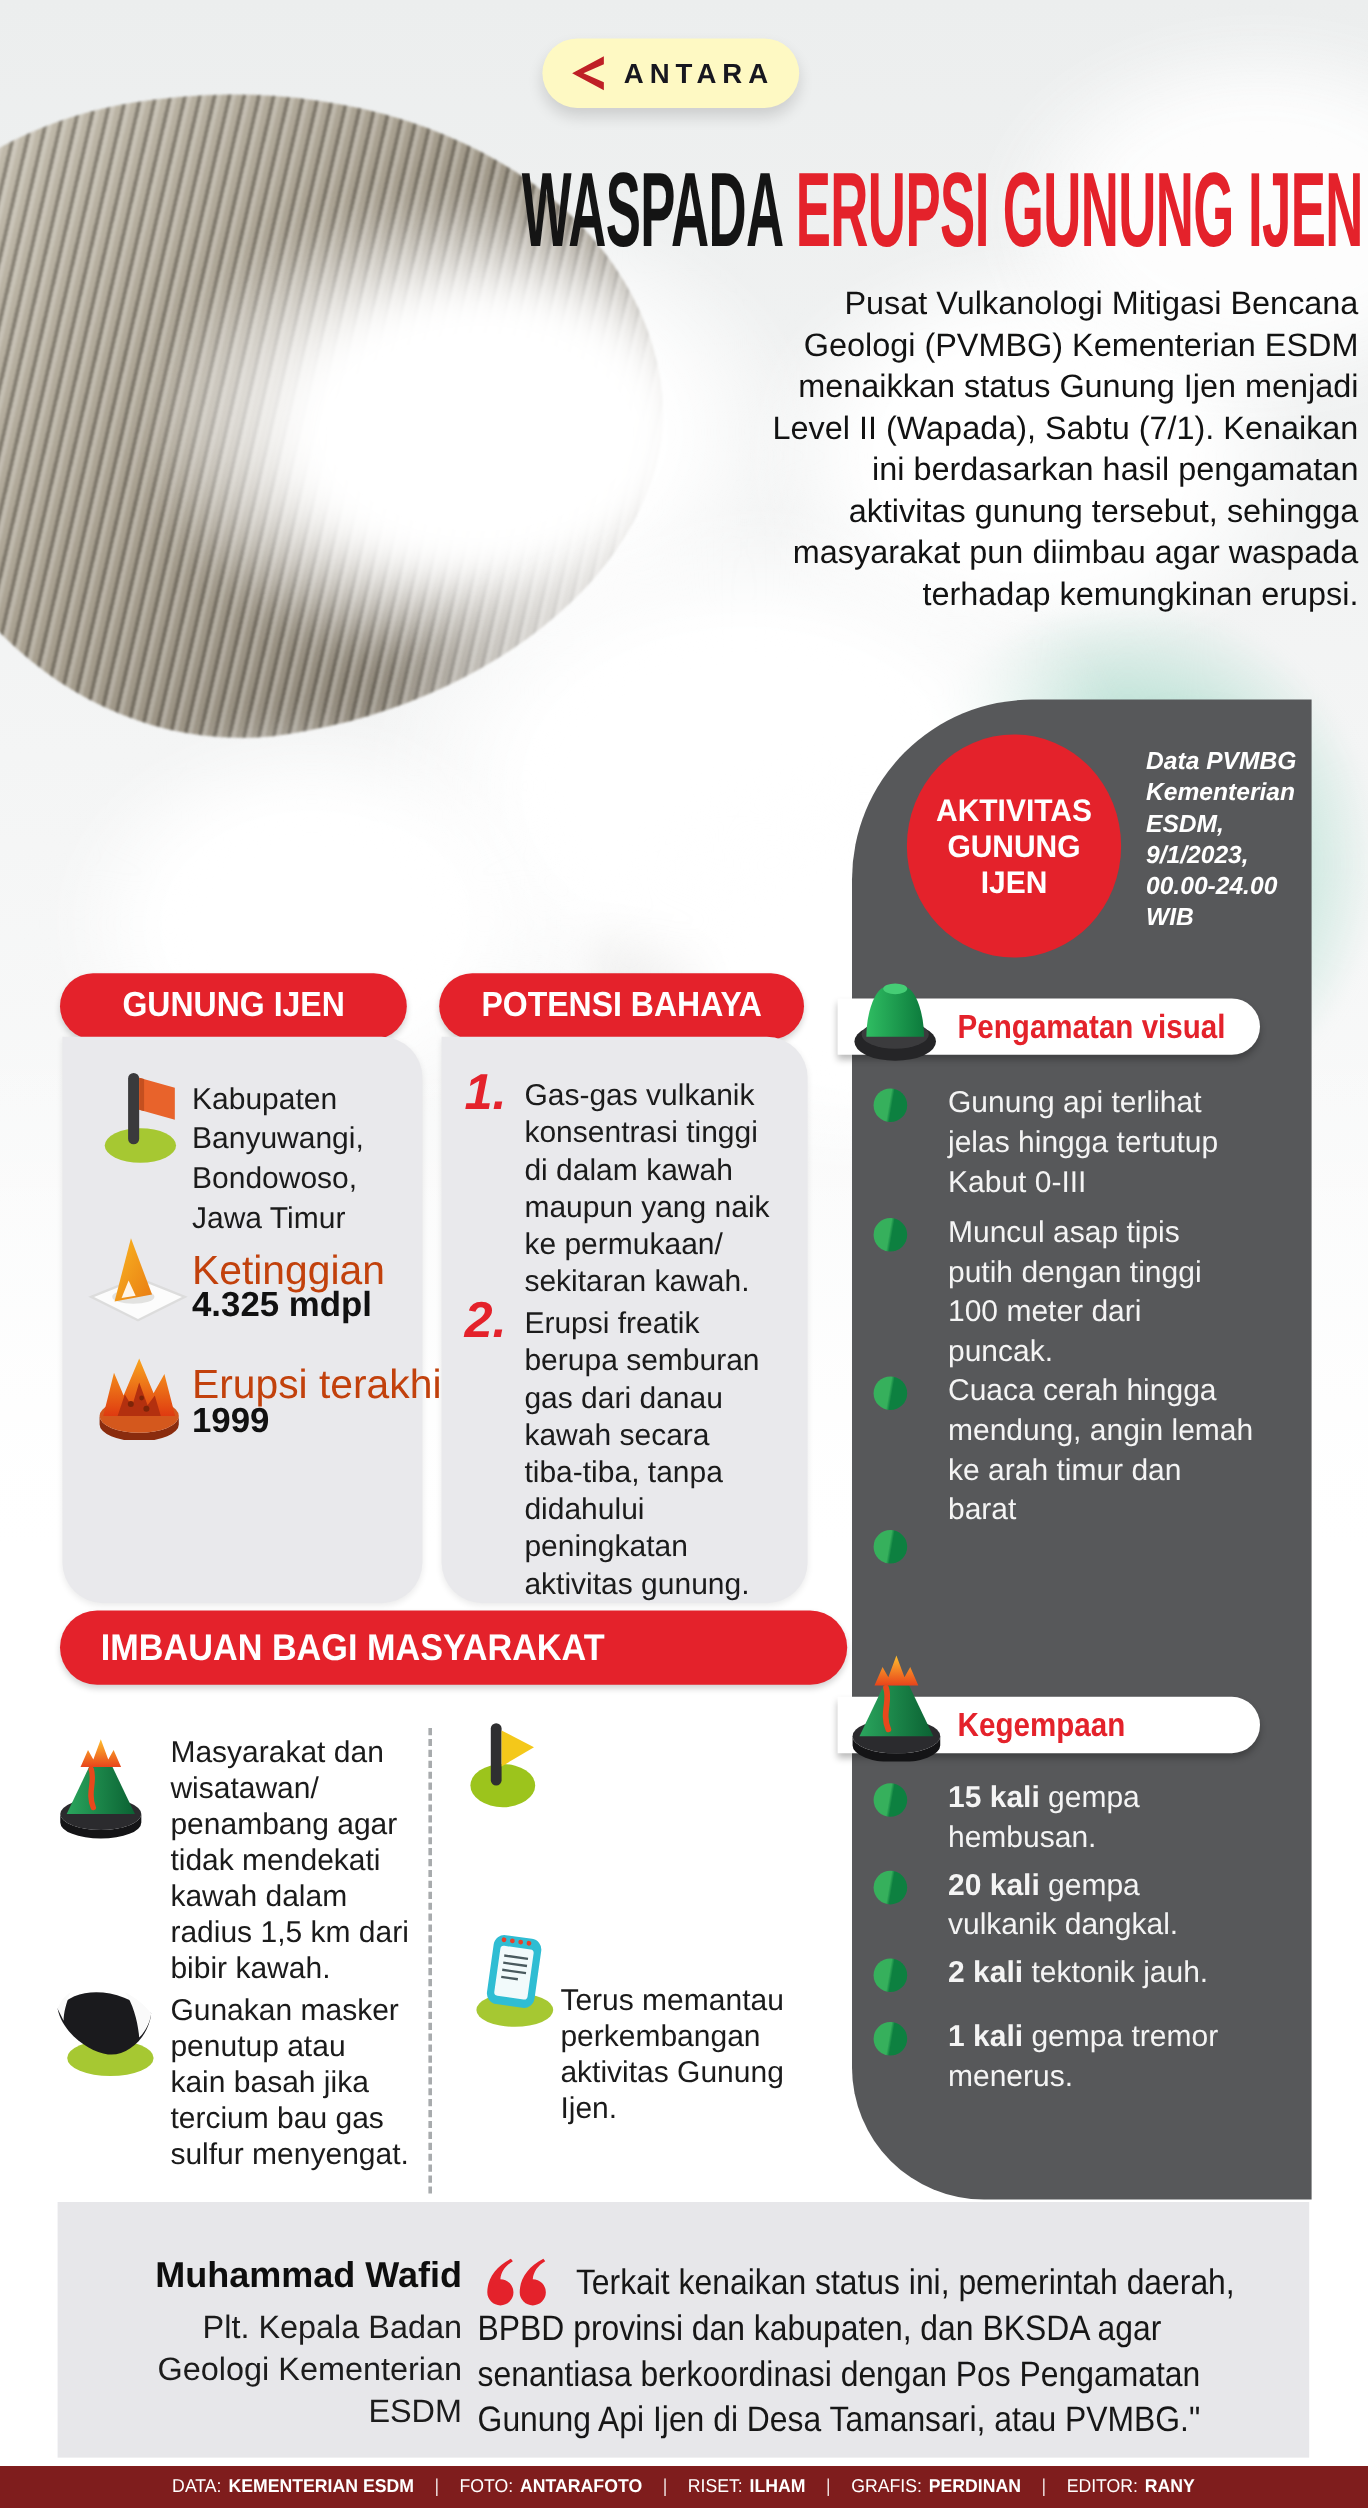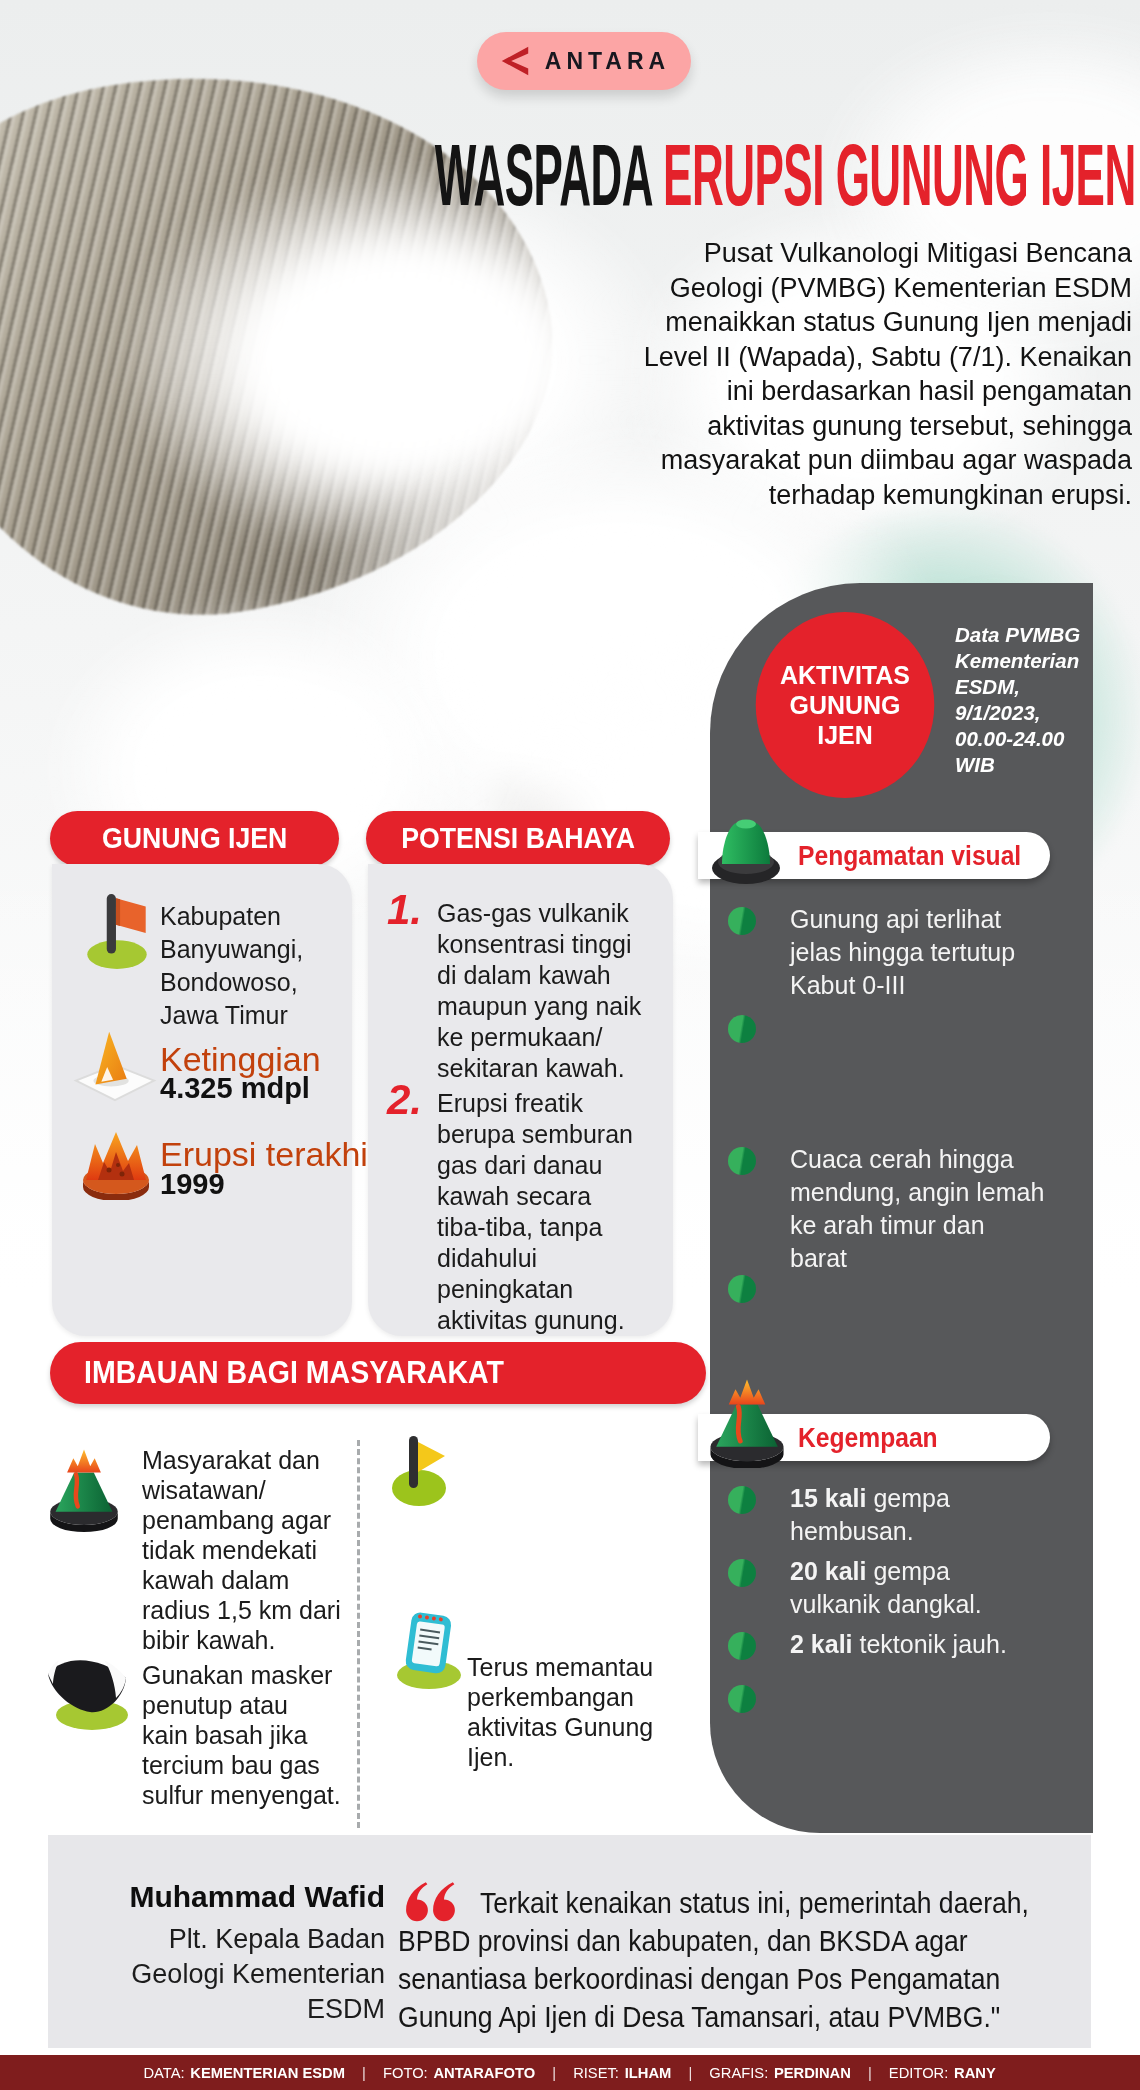--- a/index.html
+++ b/index.html
@@ -19,21 +19,21 @@
     background:radial-gradient(closest-side,#6e675e 0%,rgba(110,103,94,0) 100%);}
   .teal{position:absolute;left:730px;top:500px;width:420px;height:440px;filter:blur(6px);
     background:radial-gradient(closest-side,#9ed3c3 0%,#bce2d6 55%,rgba(230,243,240,0) 100%);}
   .teal-streak{position:absolute;left:850px;top:560px;width:270px;height:210px;filter:blur(11px);transform:rotate(-15deg);
     background:radial-gradient(closest-side,rgba(38,110,82,.55),rgba(38,110,82,0) 70%);}
   .smoke{position:absolute;border-radius:50%;filter:blur(16px);background:radial-gradient(closest-side,#ffffff 0%,#ffffff 55%,rgba(255,255,255,0) 100%);}
   .fade-bottom{position:absolute;left:0;top:860px;width:1140px;height:540px;
     background:linear-gradient(180deg,rgba(255,255,255,0) 0%,#ffffff 80%);}
 
   
-  .logo-pill{position:absolute;left:477px;top:32px;width:214px;height:58px;background:#fca5a5;border-radius:29px;
+  .logo-pill{position:absolute;left:452px;top:32px;width:214px;height:58px;background:#fef9c3;border-radius:29px;
     box-shadow:0 7px 12px rgba(0,0,0,.14);display:flex;align-items:center;justify-content:center;gap:13px;}
   .logo-text{font-size:23px;font-weight:700;letter-spacing:5px;color:#17171f;}
 
   
   .title{position:absolute;top:136px;right:4px;margin:0;white-space:nowrap;font-weight:700;font-size:88px;
     line-height:78px;transform:scaleX(.5);transform-origin:100% 50%;letter-spacing:-1px;}
   .t-black{color:#141414;} .t-red{color:#e4222b;}
   .intro{position:absolute;top:236px;right:8px;margin:0;width:600px;text-align:right;
     font-size:27px;line-height:34.5px;color:#121212;}
 
@@ -174,20 +174,24 @@
     </svg>
   </span>
   <div class="v-item" style="top:903px;">
     <span class="bullet"></span>
     <span class="v-text pre">Gunung api terlihat
 jelas hingga tertutup
 Kabut 0-III</span>
   </div>
   <div class="v-item" style="top:1011px;">
     <span class="bullet"></span>
+    <span class="v-text pre">Muncul asap tipis
+putih dengan tinggi
+100 meter dari
+puncak.</span>
   </div>
   <div class="v-item" style="top:1143px;">
     <span class="bullet"></span>
     <span class="v-text pre">Cuaca cerah hingga
 mendung, angin lemah
 ke arah timur dan
 barat</span>
   </div>
   <div class="v-item" style="top:1271px;">
     <span class="bullet"></span>
@@ -214,20 +218,22 @@
     <span class="bullet"></span>
     <span class="v-text pre"><b class="k-count">20 kali</b><span> gempa
 vulkanik dangkal.</span></span>
   </div>
   <div class="v-item" style="top:1628px;">
     <span class="bullet"></span>
     <span class="v-text pre"><b class="k-count">2 kali</b><span> tektonik jauh.</span></span>
   </div>
   <div class="v-item" style="top:1681px;">
     <span class="bullet"></span>
+    <span class="v-text pre"><b class="k-count">1 kali</b><span> gempa tremor
+menerus.</span></span>
   </div>
 
   <div class="hdr hdr-c" style="left:50px;top:811px;width:289px;height:55px;border-radius:28px;font-size:29px;">
     <span>GUNUNG IJEN</span>
   </div>
   <div class="card" style="left:52px;top:864px;width:300px;height:472px;"></div>
   <span class="icon" style="left:84px;top:890px;">
     <svg width="66" height="82" viewBox="0 0 64 80">
       <ellipse cx="32" cy="63" rx="29" ry="14" fill="#a6c832"></ellipse>
       <rect x="22" y="4" width="9" height="58" rx="4.5" fill="#3a3a3c"></rect>

